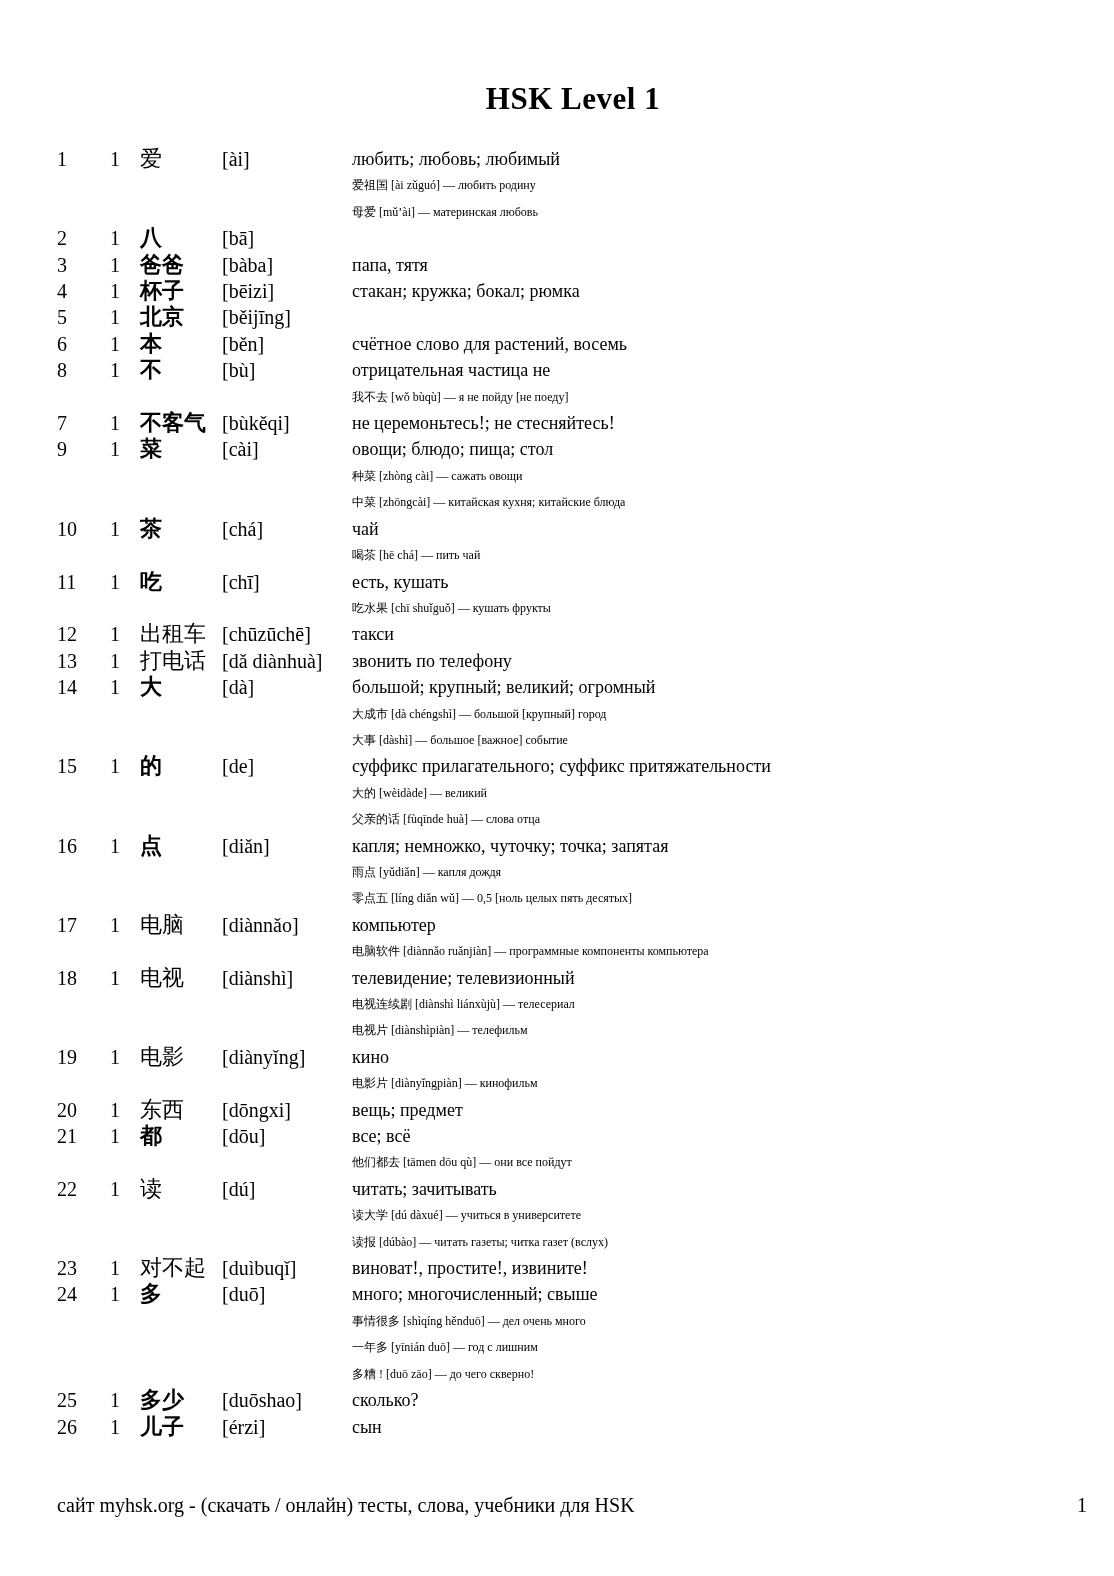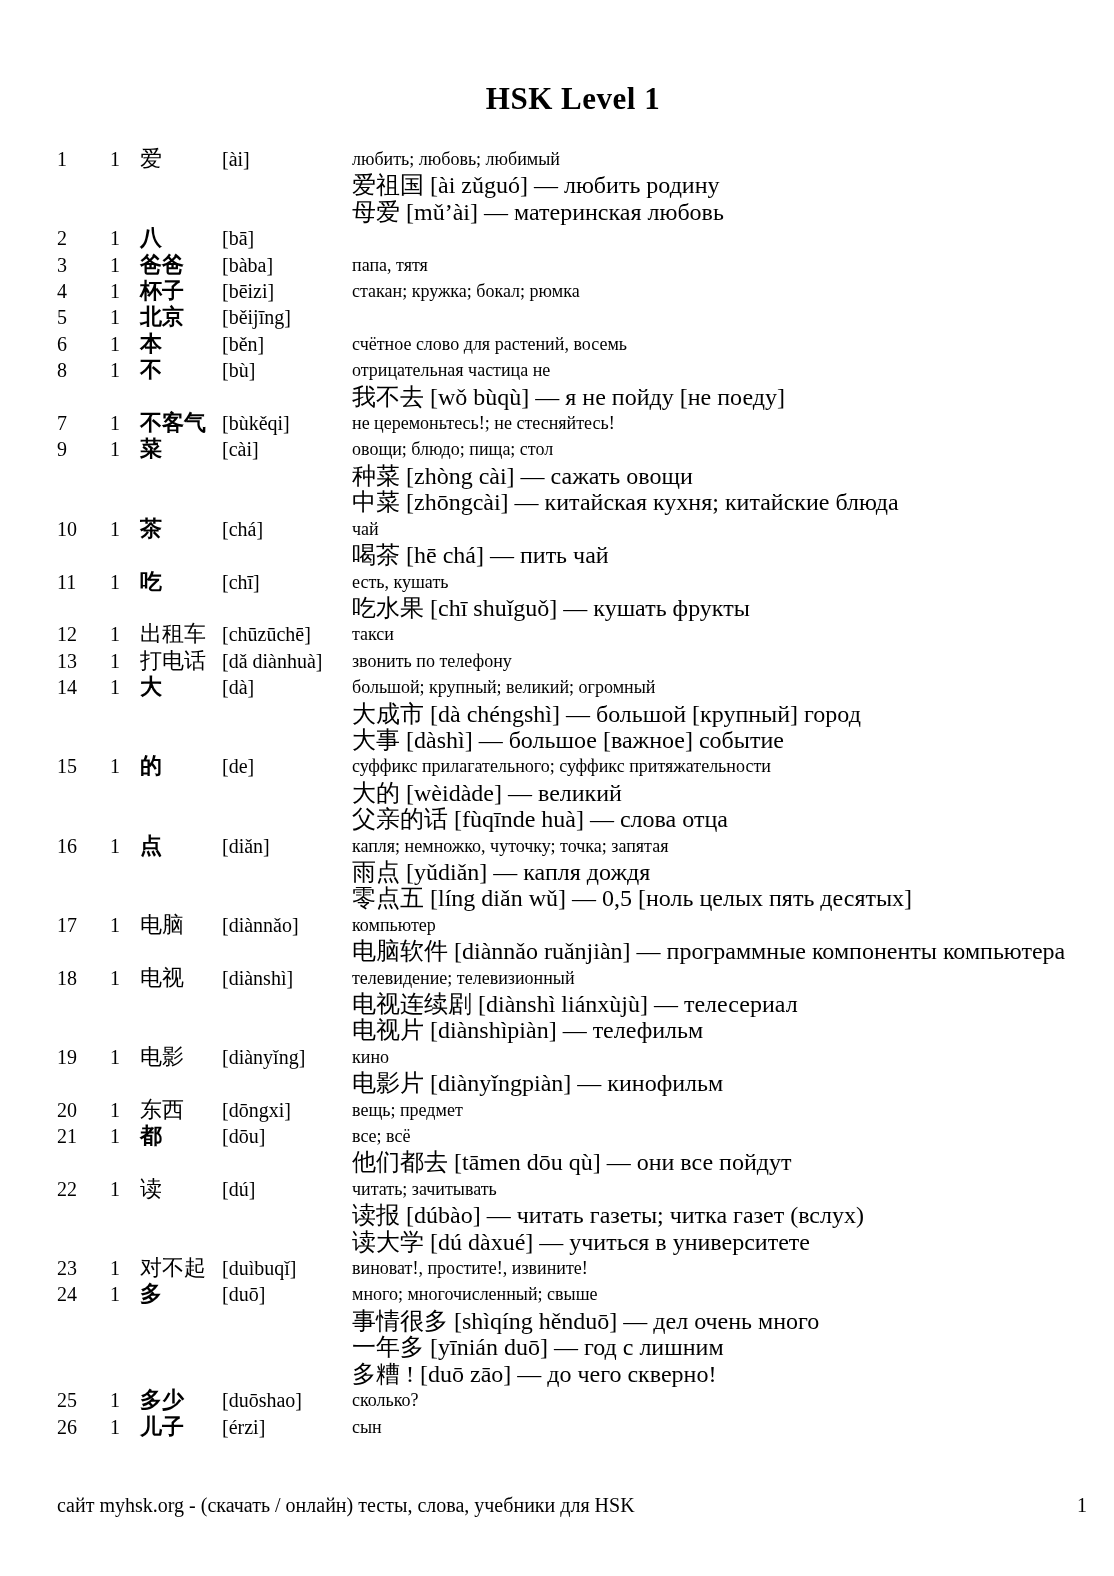--- a/index.html
+++ b/index.html
@@ -31,21 +31,21 @@
   .cell {
     font-size:20px; line-height:26.4px;
     white-space:nowrap;
   }
   .cell.hanzi-main { font-size:22px; line-height:26.4px; }
   .hanzi-main.hei { font-family:"Liberation Sans","DejaVu Sans",sans-serif; font-weight:600; }
   .hanzi-main.kai { font-family:"Liberation Serif","DejaVu Serif",serif; font-weight:400; }
 
   .def-block { display:block; }
   .def-line { display:block; font-size:18px; line-height:26.4px; white-space:nowrap; }
-  .ex-line  { display:block; font-size:24px; line-height:26.4px; white-space:nowrap; }
+  .ex-line  { display:block; font-size:12px; line-height:26.4px; white-space:nowrap; }
 
   .doc-footer {
     position:absolute; left:57px; top:1492px; width:1030px;
     display:flex; justify-content:space-between; align-items:baseline;
     font-size:20px; line-height:26.4px;
   }
   .footer-site { white-space:nowrap; }
   .footer-page-num { white-space:nowrap; }
 </style>
 </head>
@@ -257,22 +257,22 @@
           <span class="ex-line">他们都去 [tāmen dōu qù] — они все пойдут</span>
         </span>
       </div>
       <div class="entry-row">
         <span class="cell num">22</span>
         <span class="cell level">1</span>
         <span class="cell hanzi-main kai">读</span>
         <span class="cell pinyin">[dú]</span>
         <span class="cell def-block">
           <span class="def-line">читать; зачитывать</span>
+          <span class="ex-line">读大学 [dú dàxué] — учиться в университете</span>
           <span class="ex-line">读报 [dúbào] — читать газеты; читка газет (вслух)</span>
-          <span class="ex-line">读大学 [dú dàxué] — учиться в университете</span>
         </span>
       </div>
       <div class="entry-row">
         <span class="cell num">23</span>
         <span class="cell level">1</span>
         <span class="cell hanzi-main kai">对不起</span>
         <span class="cell pinyin">[duìbuqǐ]</span>
         <span class="cell def-block">
           <span class="def-line">виноват!, простите!, извините!</span>
         </span>

